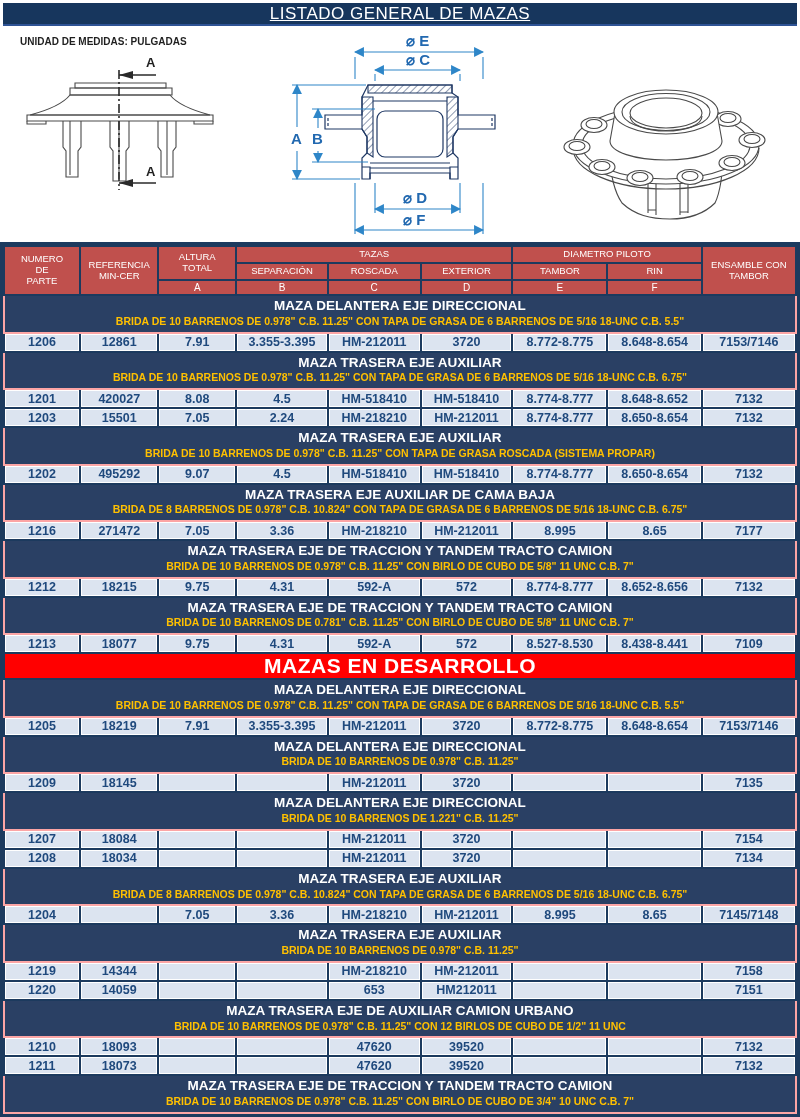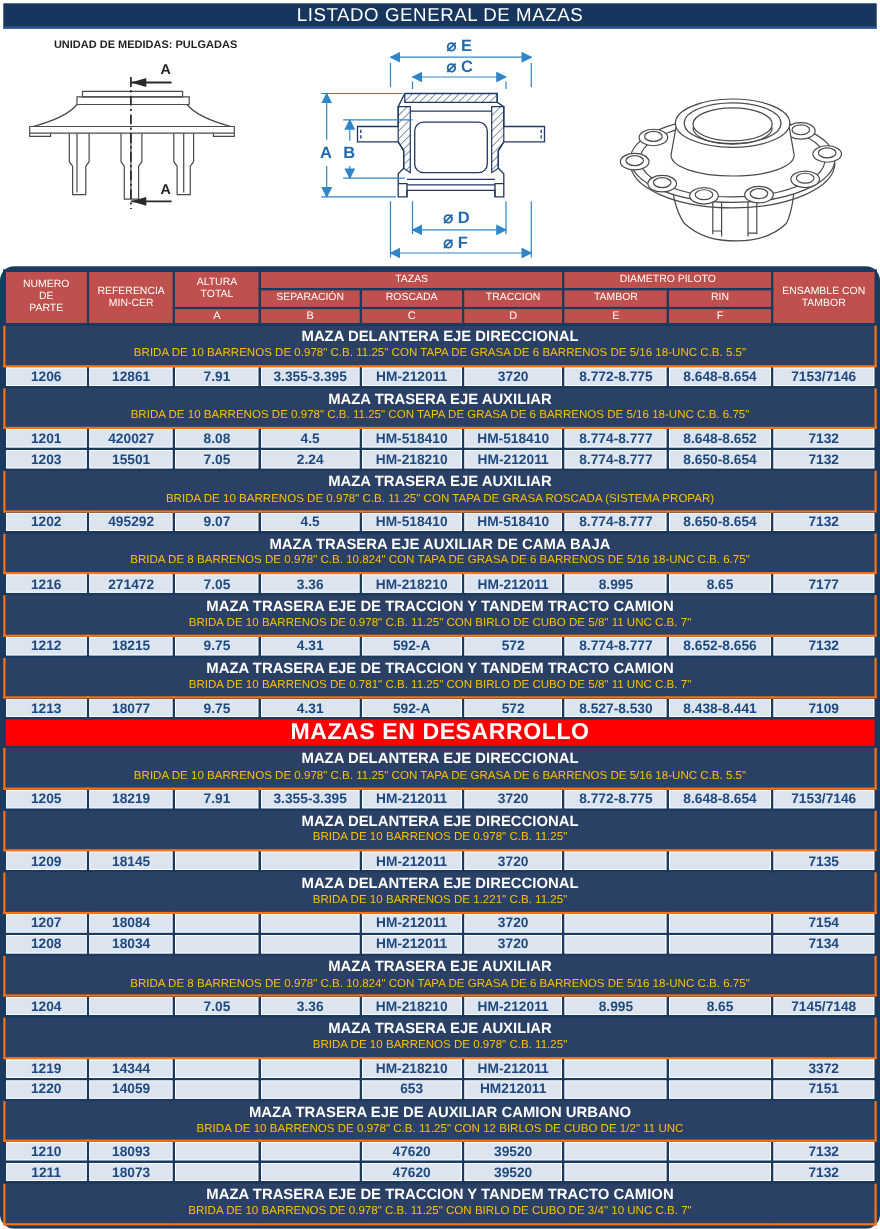--- a/index.html
+++ b/index.html
@@ -4,53 +4,53 @@
 <style>
   * { margin:0; padding:0; box-sizing:border-box; }
   body { background:#ffffff; font-family:"Liberation Sans", sans-serif; }
   .page { position:relative; width:800px; height:1117px; background:#ffffff; overflow:hidden; }
 
   
   .title-bar {
     position:absolute; top:3px; left:3px; right:3px; height:23px;
     background:#17365D; border-bottom:2px solid #2E5395;
     display:flex; align-items:center; justify-content:center;
-    color:#ffffff; font-size:17px; letter-spacing:0.5px;
+    color:#ffffff; font-size:17px; letter-spacing:0.5px;text-decoration:underline;
   }
   .units-note {
     position:absolute; top:36px; left:20px;
-    font-size:10px; font-weight:bold; color:#1f1f1f;margin-left:29px;
+    font-size:10px; font-weight:bold; color:#1f1f1f;
   }
 
   
   .drawings { position:absolute; top:25px; left:0; width:800px; height:217px; }
   .drawing { position:absolute; }
   .drawing.left  { left:0;   top:30px; }
   .drawing.mid   { left:270px; top:2px; }
   .drawing.right { left:530px; top:30px; }
 
   
   .table-wrap {
     position:absolute; top:242px; left:0; right:0; bottom:0;
-    background:#1C3A5E; padding:3px 3px 0 3px;border-radius:13px;
+    background:#1C3A5E; padding:3px 3px 0 3px;
   }
   table.hub-table { width:100%; border-collapse:collapse; table-layout:fixed; }
   .hub-table td { border:2px solid #1C3A5E; text-align:center; vertical-align:middle; overflow:hidden; }
 
   td.hdr {
     background:#C0504D; color:#ffffff; font-size:9.5px; line-height:1.15;
     white-space:pre-line; padding:1px 0; height:17px;
   }
   td.hdr.letter { font-size:10px; height:15px; padding:0; }
 
   .section-row td {
-    background:#2A4064; padding:2px 4px 3px 4px; height:36px; border:2px solid #f97316;
+    background:#2A4064; padding:2px 4px 3px 4px; height:36px; border:2px solid #fca5a5;
   }
   .sec-title { color:#ffffff; font-weight:bold; font-size:13.5px; line-height:1.25; text-align:center; }
-  .sec-sub   { color:#FFC000; font-weight:normal; font-size:10.5px; line-height:1.3; text-align:center; }
+  .sec-sub   { color:#FFC000; font-weight:bold; font-size:10.5px; line-height:1.3; text-align:center; }
 
   .data-row td {
     background:#DCE4F0; color:#1F497D; font-weight:bold; font-size:12.5px;
     height:19px; box-shadow:inset 0 0 0 1px #ffffff; padding:1px 2px;
   }
 
   .banner-row td {
     background:#FF0000; color:#ffffff; font-weight:bold; font-size:21px;
     height:22px; letter-spacing:0.5px;
   }
@@ -220,21 +220,21 @@
           <td class="hdr" rowspan="2">ALTURA
 TOTAL</td>
           <td class="hdr" colspan="3">TAZAS</td>
           <td class="hdr" colspan="2">DIAMETRO PILOTO</td>
           <td class="hdr" rowspan="3">ENSAMBLE CON
 TAMBOR</td>
         </tr>
         <tr>
           <td class="hdr">SEPARACIÓN</td>
           <td class="hdr">ROSCADA</td>
-          <td class="hdr">TRACCION</td>
+          <td class="hdr">EXTERIOR</td>
           <td class="hdr">TAMBOR</td>
           <td class="hdr">RIN</td>
         </tr>
         <tr>
           <td class="hdr letter">A</td>
           <td class="hdr letter">B</td>
           <td class="hdr letter">C</td>
           <td class="hdr letter">D</td>
           <td class="hdr letter">E</td>
           <td class="hdr letter">F</td>
@@ -467,21 +467,21 @@
 
     <tr class="data-row">
       <td>1219</td>
       <td>14344</td>
       <td></td>
       <td></td>
       <td>HM-218210</td>
       <td>HM-212011</td>
       <td></td>
       <td></td>
-      <td>3372</td>
+      <td>7158</td>
     </tr>
 
     <tr class="data-row">
       <td>1220</td>
       <td>14059</td>
       <td></td>
       <td></td>
       <td>653</td>
       <td>HM212011</td>
       <td></td>

